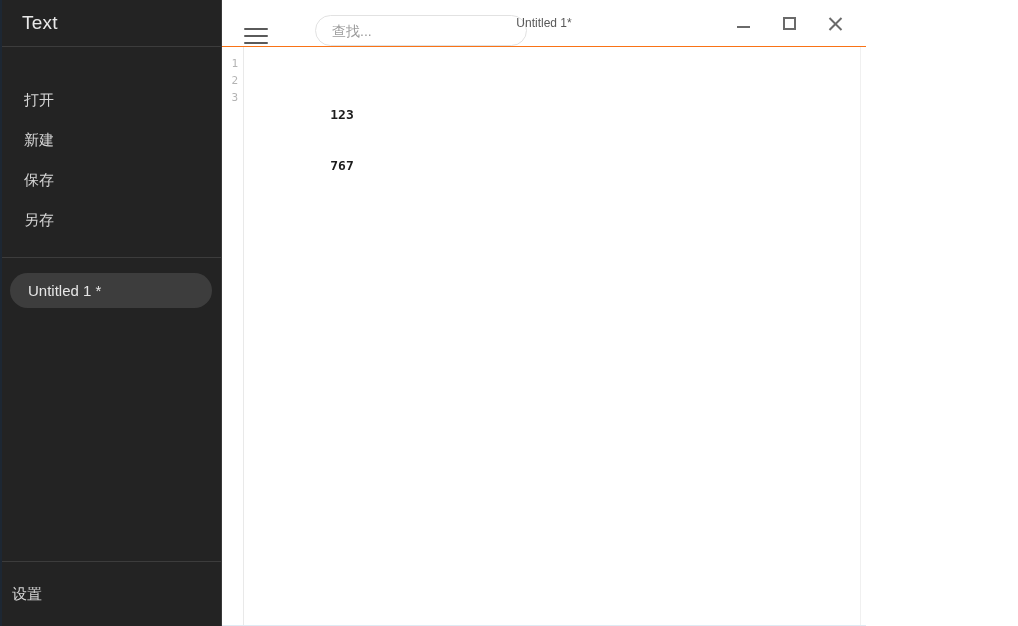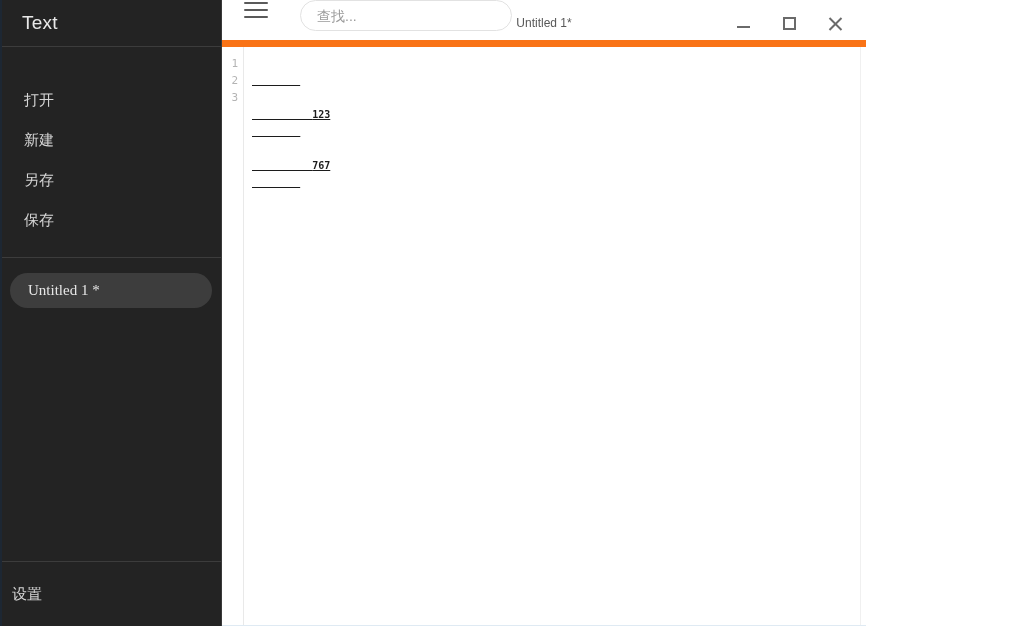--- a/index.html
+++ b/index.html
@@ -71,21 +71,20 @@
     font-size: 15px;
     cursor: pointer;
     user-select: none;
   }
 
   .side-tabs {
     flex: 1 1 auto;
     padding: 15px 21px 0 10px;
     border-bottom: 1px solid #3c3c3c;
     overflow: hidden;
-    font-family: Liberation Serif, serif;
   }
   .tab-pill {
     height: 35px;
     width: 202px;
     border-radius: 18px;
     background: #3d3d3d;
     display: flex;
     align-items: center;
     padding-left: 18px;
     color: #e6e6e6;
@@ -117,23 +116,24 @@
     display: flex;
     flex-direction: column;
     border-bottom: 1px solid #dfeaf3;
   }
 
   .topbar {
     position: relative;
     height: 47px;
     flex: 0 0 47px;
     display: flex;
-    align-items: flex-start;
-    background: #ffffff;
-    border-bottom: 7px solid #f97316;
+    align-items: flex-end;
+    background: #ffffff;
+    border-bottom: 1px solid #f97316;
+    gap: 15px;
   }
 
   .hamburger {
     width: 26px;
     height: 20px;
     margin-left: 22px;
     display: flex;
     flex-direction: column;
     justify-content: center;
     gap: 5px;
@@ -244,28 +244,27 @@
     line-height: 17px;
     color: #b4b4b4;
     border-right: 1px solid #e9e9e9;
     user-select: none;
   }
   .code-area {
     flex: 1 1 auto;
     padding-top: 8px;
     padding-left: 8px;
     font-family: "DejaVu Sans Mono", "Liberation Mono", monospace;
-    font-size: 10px;
+    font-size: 13px;
     font-weight: bold;
     line-height: 17px;
     color: #1c1c1c;
     white-space: pre;
     position: relative;
     outline: none;
-    text-decoration: underline;
   }
   .code-line { position: relative; height: 17px; }
   .caret {
     display: inline-block;
     width: 1px;
     height: 13px;
     background: #111;
     vertical-align: -2px;
     margin-left: 0px;
   }
@@ -290,24 +289,24 @@
     </div>
 
     <div class="side-menu">
       <div class="menu-item">
         <span>打开</span>
       </div>
       <div class="menu-item">
         <span>新建</span>
       </div>
       <div class="menu-item">
+        <span>保存</span>
+      </div>
+      <div class="menu-item">
         <span>另存</span>
-      </div>
-      <div class="menu-item">
-        <span>保存</span>
       </div>
     </div>
 
     <div class="side-tabs">
       <div class="tab-pill">
         <span>Untitled 1 *</span>
       </div>
     </div>
 
     <div class="side-footer">

